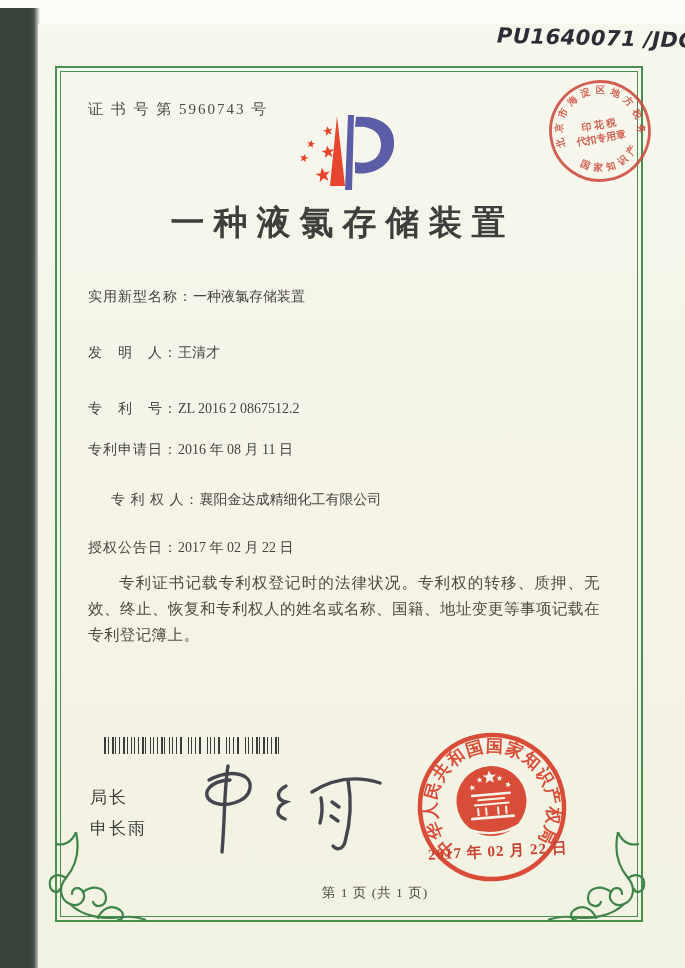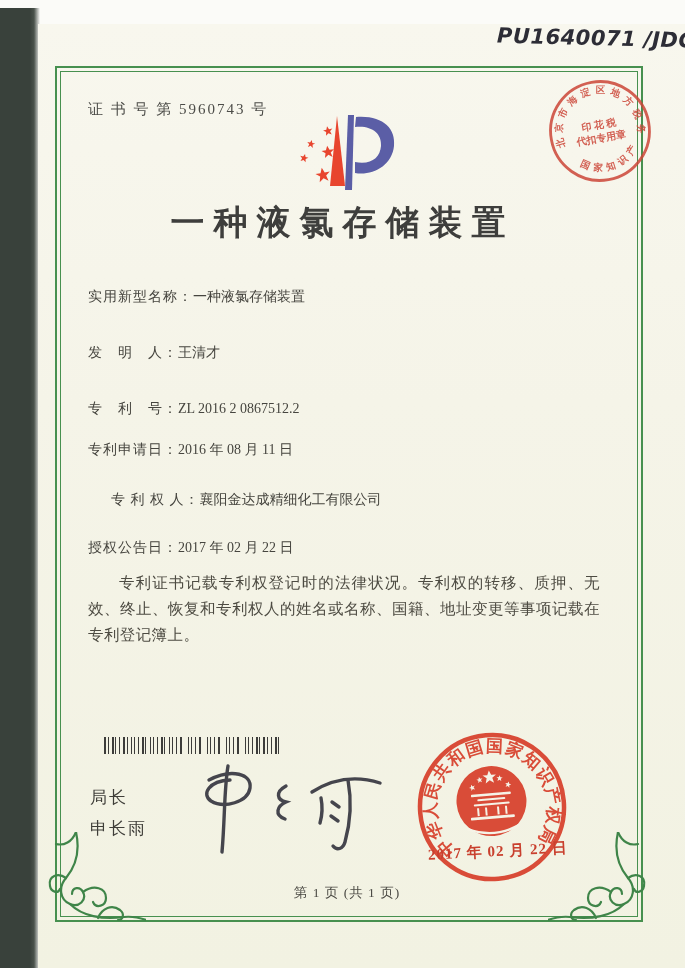--- a/index.html
+++ b/index.html
@@ -77,21 +77,21 @@
   .seal{position:absolute;left:410px;top:725px;width:164px;height:164px;opacity:.94;transform:rotate(-5deg);}
   .seal-date{
     position:absolute;left:428px;top:842px;font-size:15px;font-weight:700;
     color:#c9402e;letter-spacing:1px;transform:rotate(-3deg);white-space:nowrap;
   }
   
   .tax-stamp{position:absolute;left:543px;top:74px;width:114px;height:114px;opacity:.85;transform:rotate(-10deg);}
   
   .page-footer{
     position:absolute;left:55px;top:884px;width:584px;text-align:center;
-    font-size:13.5px;color:#4c4b45;letter-spacing:1px;
+    font-size:13.5px;color:#4c4b45;letter-spacing:1px;padding-left:28px;
   }
 </style>
 </head>
 <body>
 
 <div class="photo">
 
   <div class="scan-band-left"></div>
   <div class="paper"></div>
 

